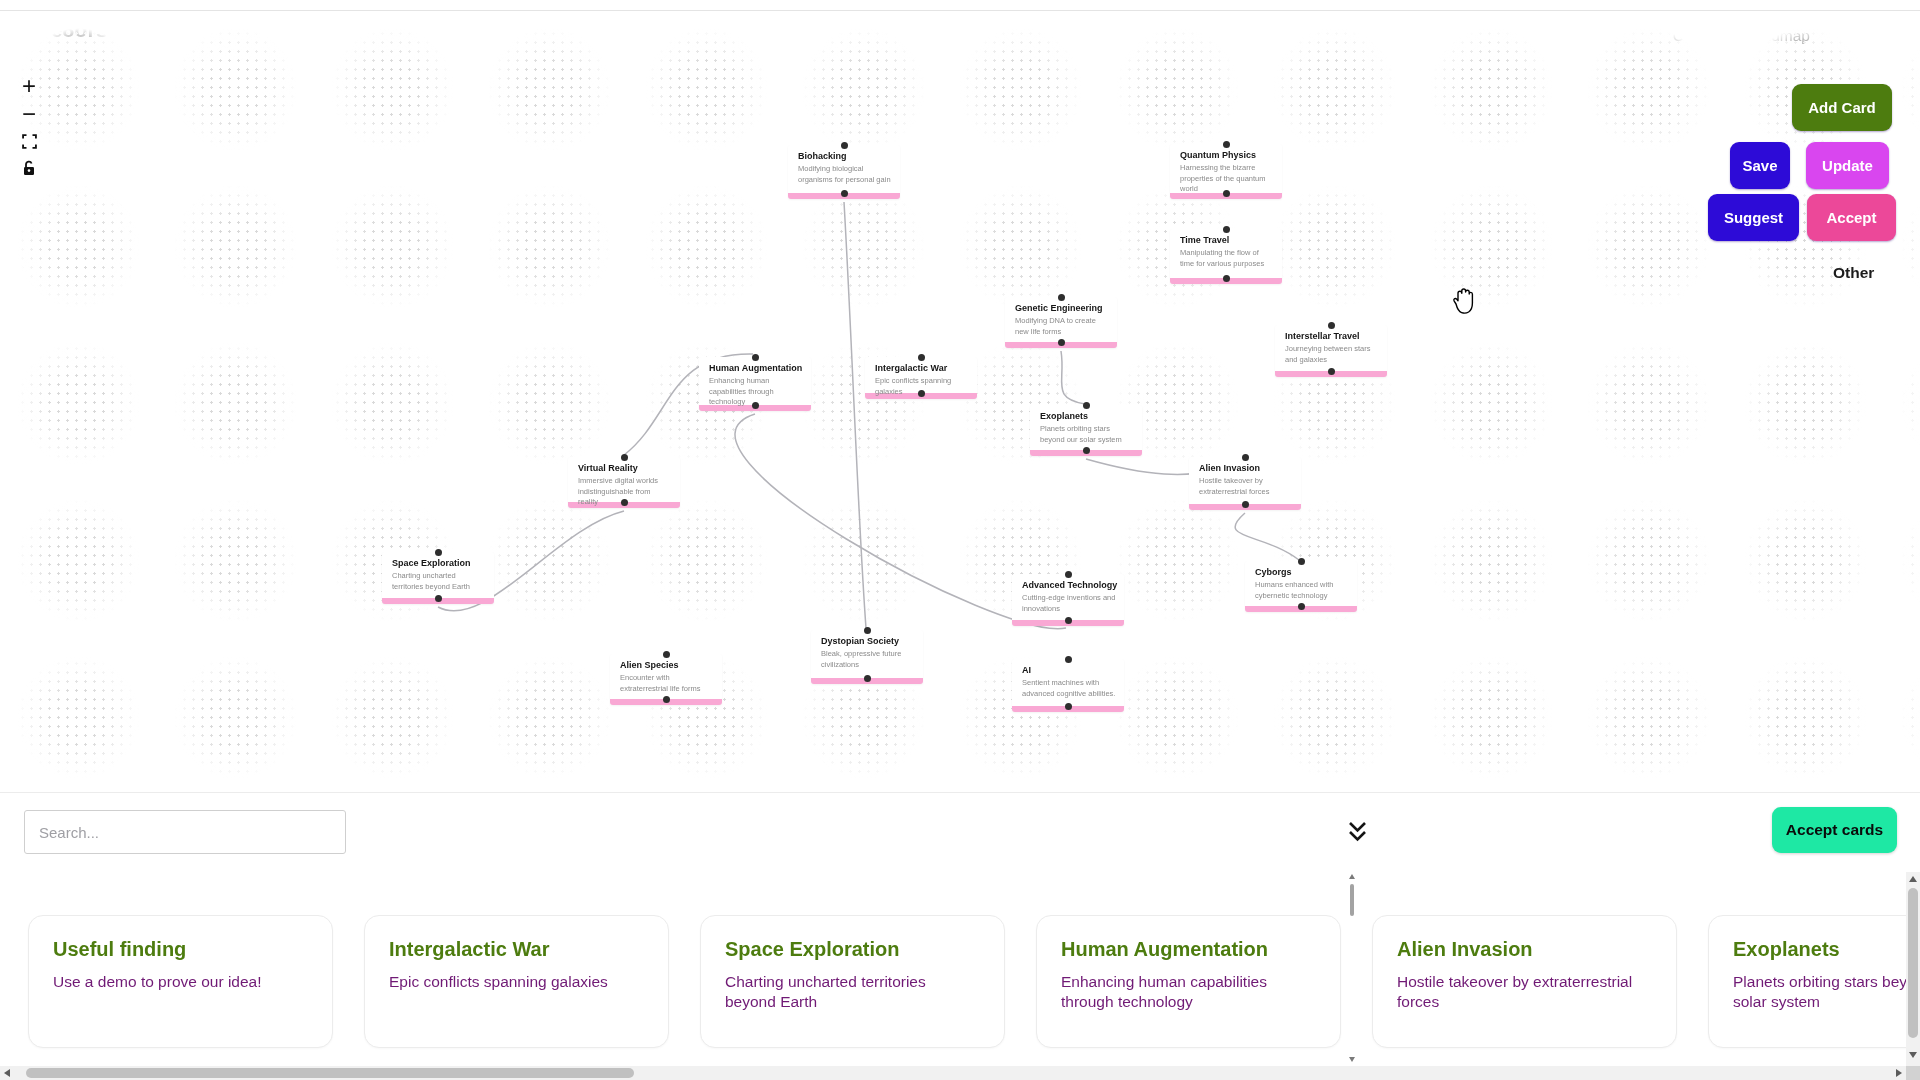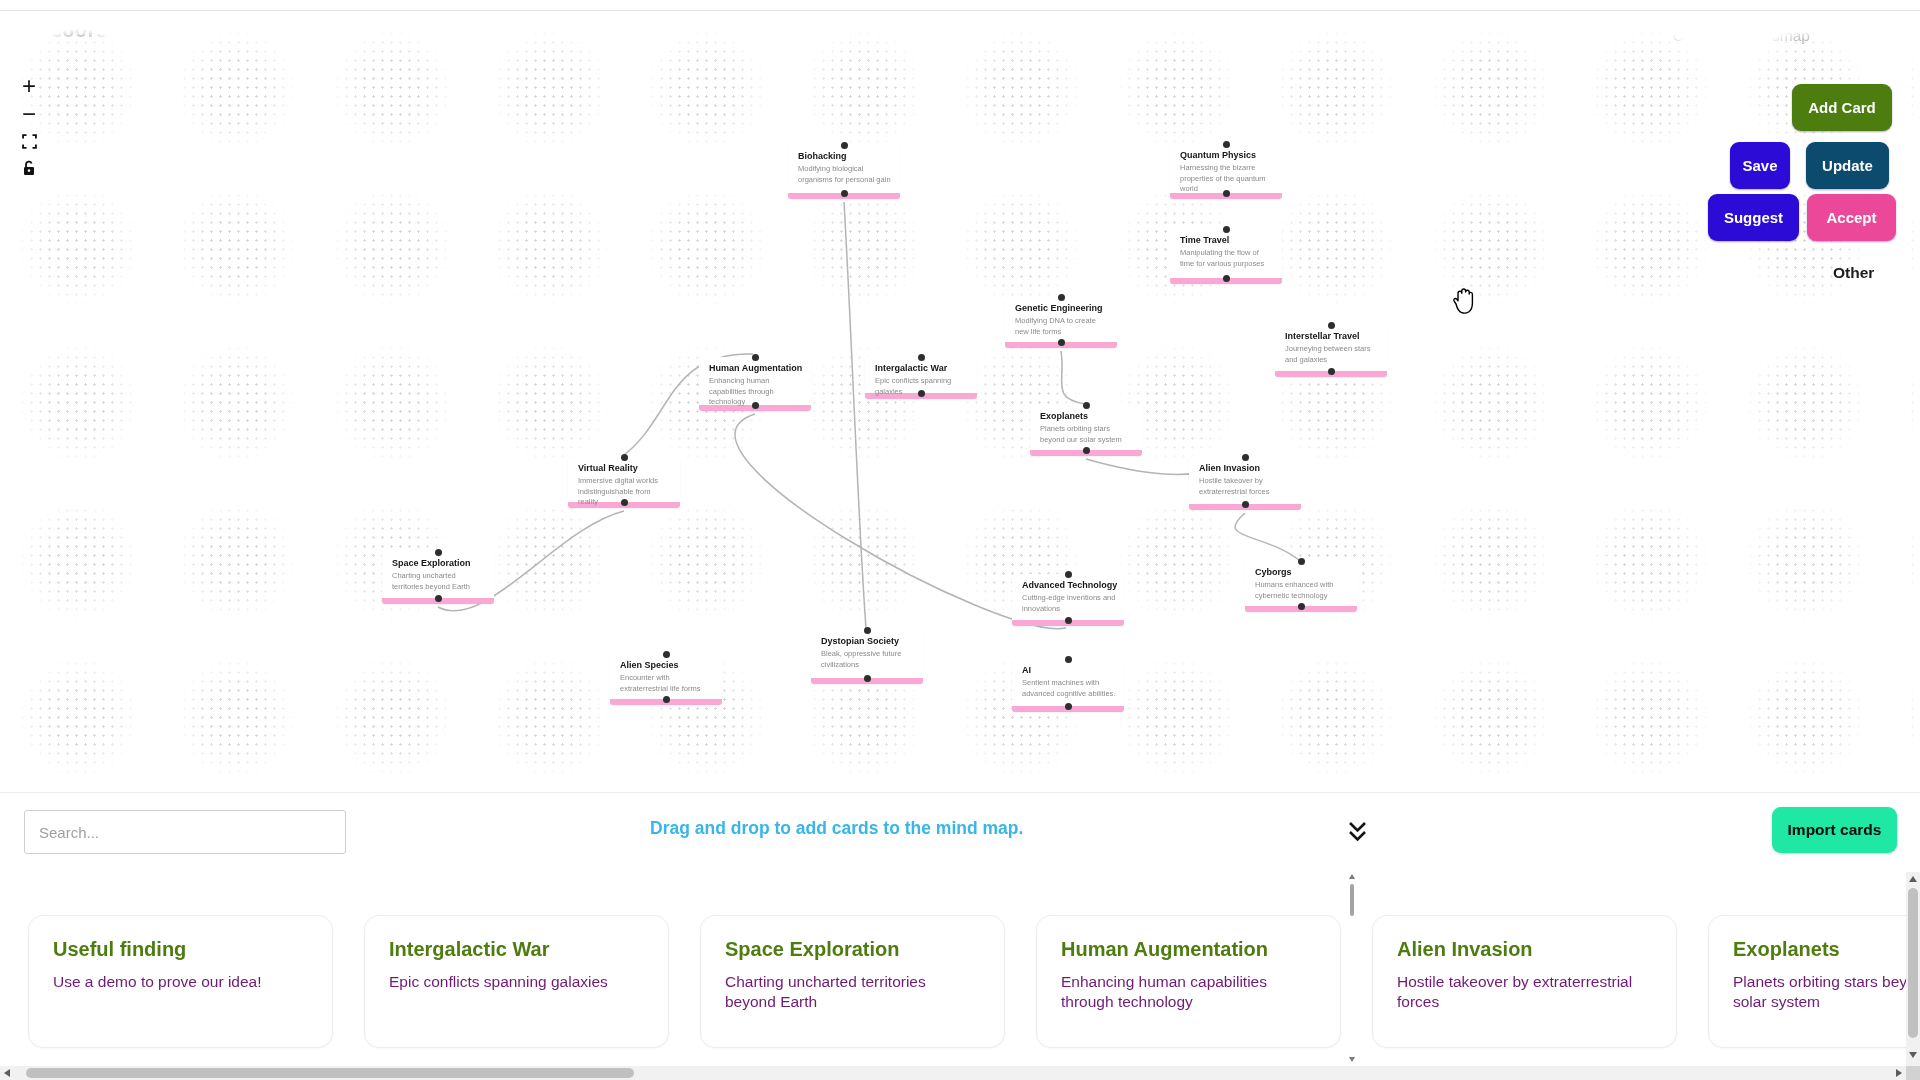--- a/index.html
+++ b/index.html
@@ -232,35 +232,34 @@
 </div>
 
   <div class="hand">
     <svg width="32" height="34" viewBox="0 0 32 34">
       <path d="M9 20 L7.2 17.2 Q6.3 15.7 7.4 14.8 Q8.6 13.9 9.9 15.4 L11 16.8 L11 9.2 Q11 7.2 12.9 7.2 Q14.8 7.2 14.8 9.2 L14.8 7 Q14.8 5 16.7 5 Q18.6 5 18.6 7 L18.6 8 Q18.6 6.2 20.4 6.2 Q22.2 6.2 22.2 8.2 L22.2 10 Q22.2 8.4 23.8 8.4 Q25.4 8.4 25.4 10.2 L25.4 19 Q25.4 25.5 21.6 28 Q18.5 29.8 14.6 28.6 Q11 27.5 9 20 Z" fill="#fff" stroke="#000" stroke-width="1.4" stroke-linejoin="round"></path>
     </svg>
   </div>
 
   <button class="abtn" style="left: 1792px; top: 84px; width: 100px; height: 47px; background: #4d7c0f;">Add Card</button>
   <button class="abtn" style="left: 1730px; top: 142px; width: 60px; height: 47px; background: rgb(45, 11, 215);">Save</button>
-  <button class="abtn" style="left: 1806px; top: 142px; width: 83px; height: 47px; background: #0c4a6e;">Update</button>
+  <button class="abtn" style="left: 1806px; top: 142px; width: 83px; height: 47px; background: #d946ef;">Update</button>
   <button class="abtn" style="left: 1708px; top: 194px; width: 91px; height: 47px; background: rgb(45, 11, 215);">Suggest</button>
   <button class="abtn" style="left: 1807px; top: 194px; width: 89px; height: 47px; background: #ec4899;">Accept</button>
   <div class="other">Other</div>
 
   <div class="sheet-divider"></div>
   <input class="search" type="text" placeholder="Search..." style="">
-  <div class="hint" style="color: rgb(56, 182, 232);">Drag and drop to add cards to the mind map.</div>
   <div class="dblchev">
     <svg width="23" height="25" viewBox="0 0 23 25">
       <polyline points="4,5 11.5,12.5 19,5" fill="none" stroke="#141414" stroke-width="2.6"></polyline>
       <polyline points="4,14 11.5,21.5 19,14" fill="none" stroke="#141414" stroke-width="2.6"></polyline>
     </svg>
   </div>
-  <button class="import" style="background: rgb(30, 232, 164);">Import cards</button>
+  <button class="import" style="background: rgb(30, 232, 164);">Accept cards</button>
 
   <div class="cards">
   <div class="bigcard">
     <h3>Useful finding</h3>
     <p>Use a demo to prove our idea!</p>
   </div>
 
   <div class="bigcard">
     <h3>Intergalactic War</h3>
     <p>Epic conflicts spanning galaxies</p>

